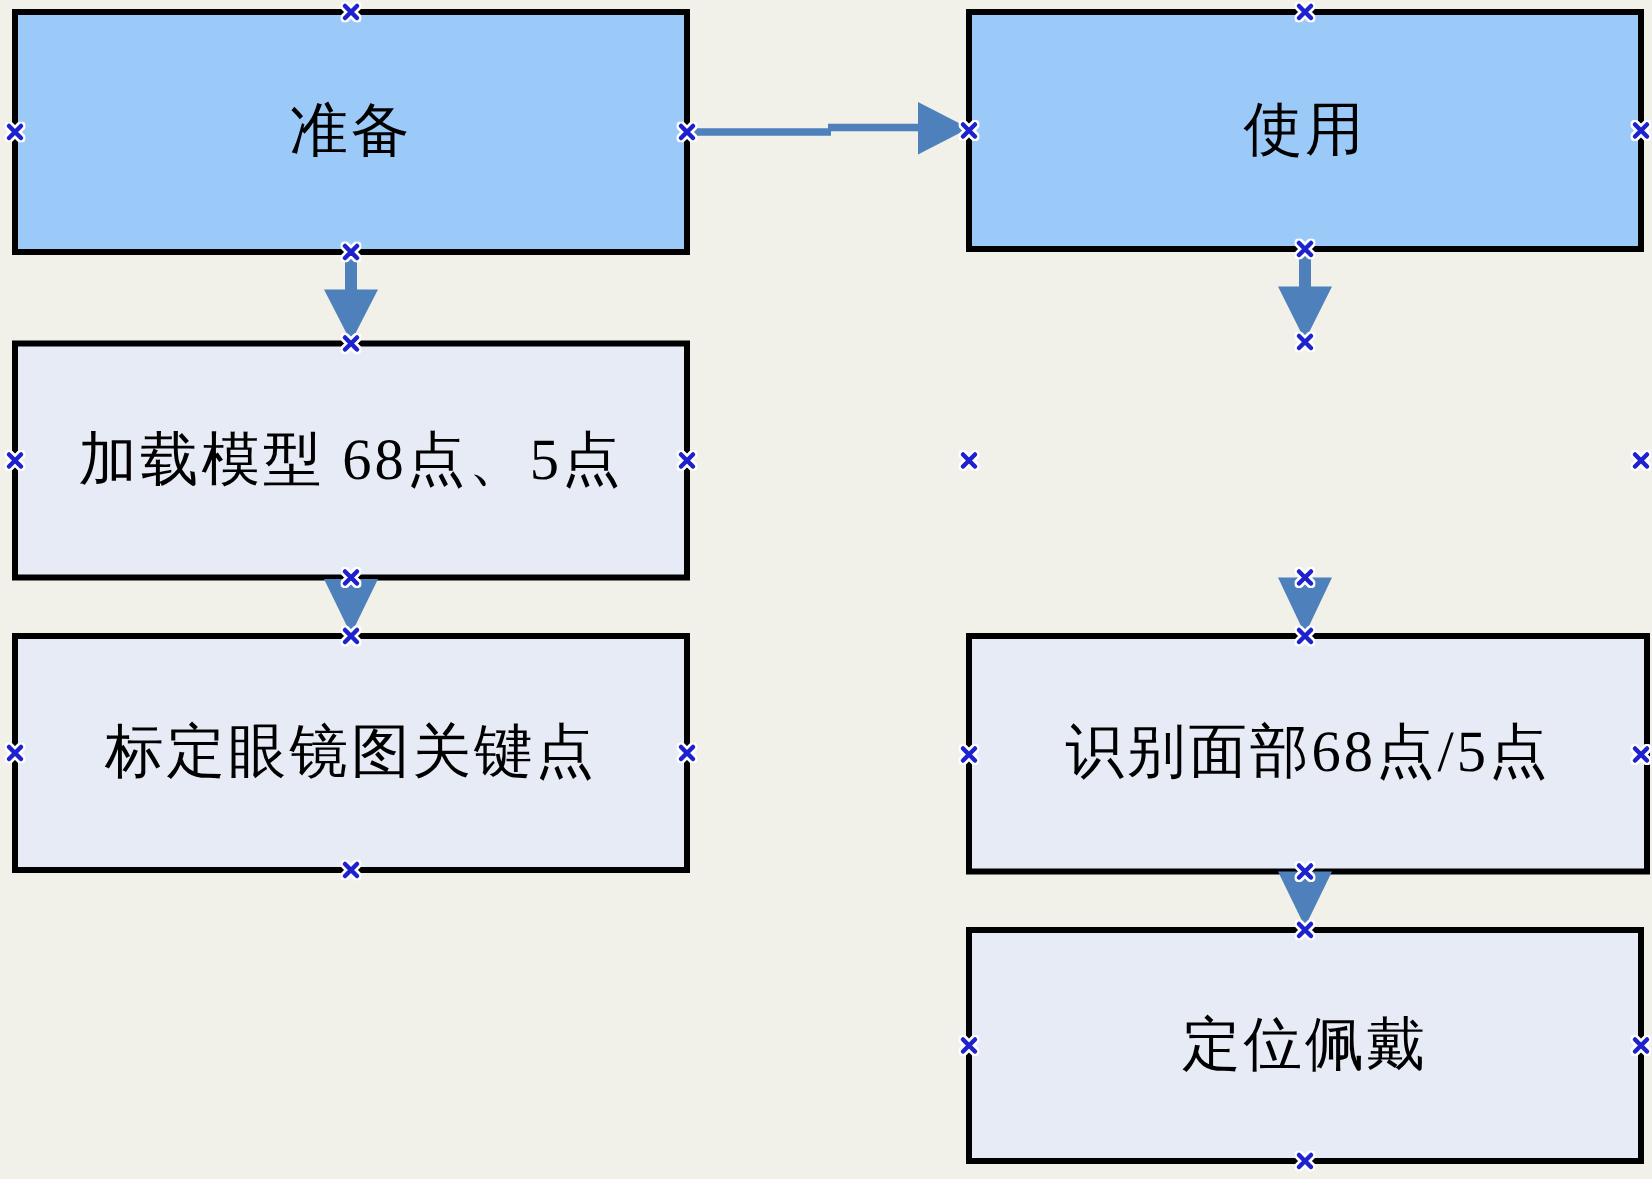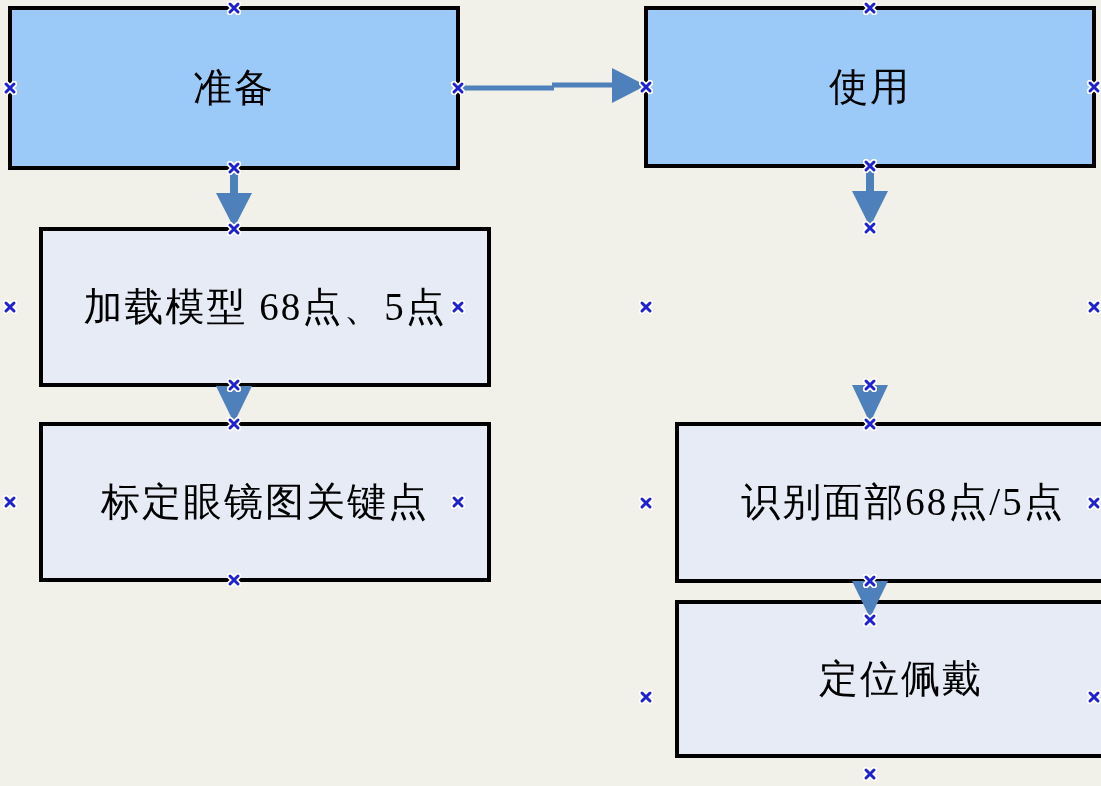--- a/index.html
+++ b/index.html
@@ -12,33 +12,33 @@
   .canvas{position:relative;width:1101px;height:786px;}
   .node{
     position:absolute;
     box-sizing:border-box;
     border:4px solid var(--box-border,#000);
     display:flex;align-items:center;justify-content:center;
     z-index:1;
     text-align:center;
   }
   .node.header{background:var(--header-fill,#9BCAF8);}
-  .node.step{background:var(--step-fill,#E7EBF6);margin-left:31px;}
+  .node.step{background:var(--step-fill,#E7EBF6);}
   .node .label{
     font-size:39px;line-height:1.2;color:#000;
     letter-spacing:2px;white-space:nowrap;
   }
   
   .n0{left:8px;  top:6px;   width:452px;height:164px;}
   .n1{left:8px;  top:227px; width:452px;height:160px;}
   .n2{left:8px;  top:422px; width:452px;height:160px;}
   .n3{left:644px;top:6px;   width:452px;height:162px;}
   .n4{left:644px;top:226px; width:452px;height:161px;}
   .n5{left:644px;top:422px; width:456px;height:161px;}
-  .n6{left:644px;top:600px; width:452px;height:158px;}
+  .n6{left:644px;top:618px; width:452px;height:158px;}
   .arrow-layer{
     position:absolute;left:0;top:0;width:1101px;height:786px;
     z-index:2;pointer-events:none;
   }
   .arrow-layer .edge{fill:var(--arrow-fill,#4E80BC);}
   .cpm{position:absolute;z-index:4;pointer-events:none;}
 </style>
 </head>
 <body>
 

